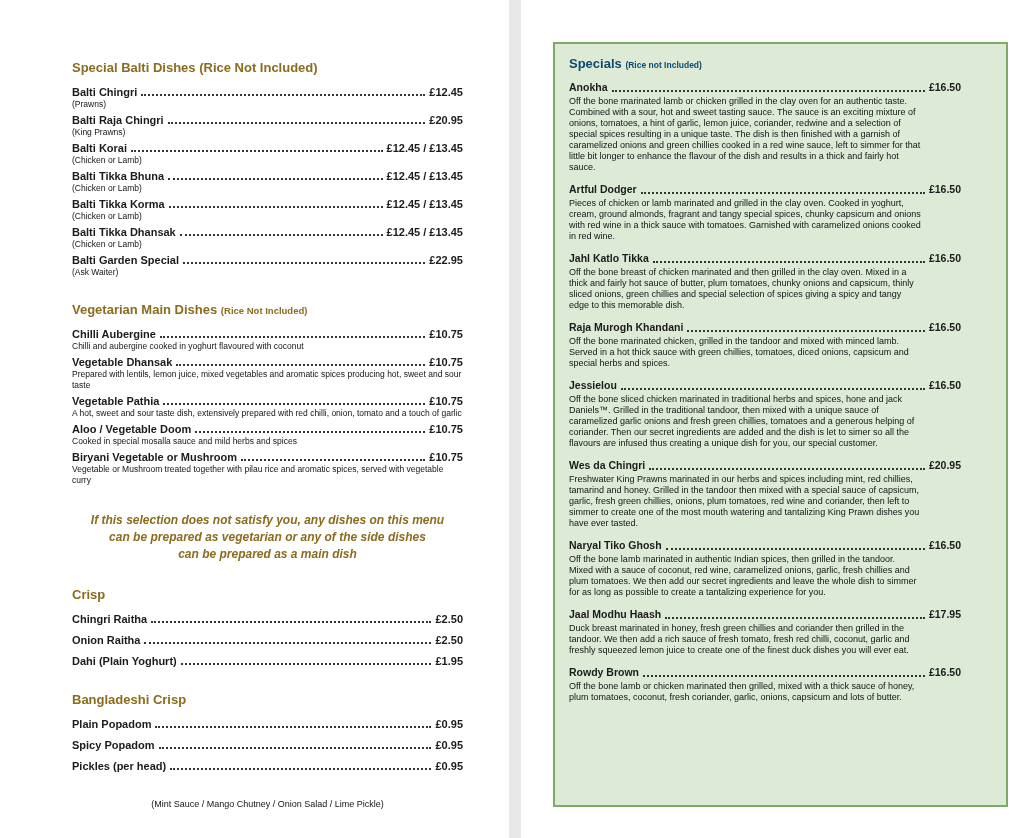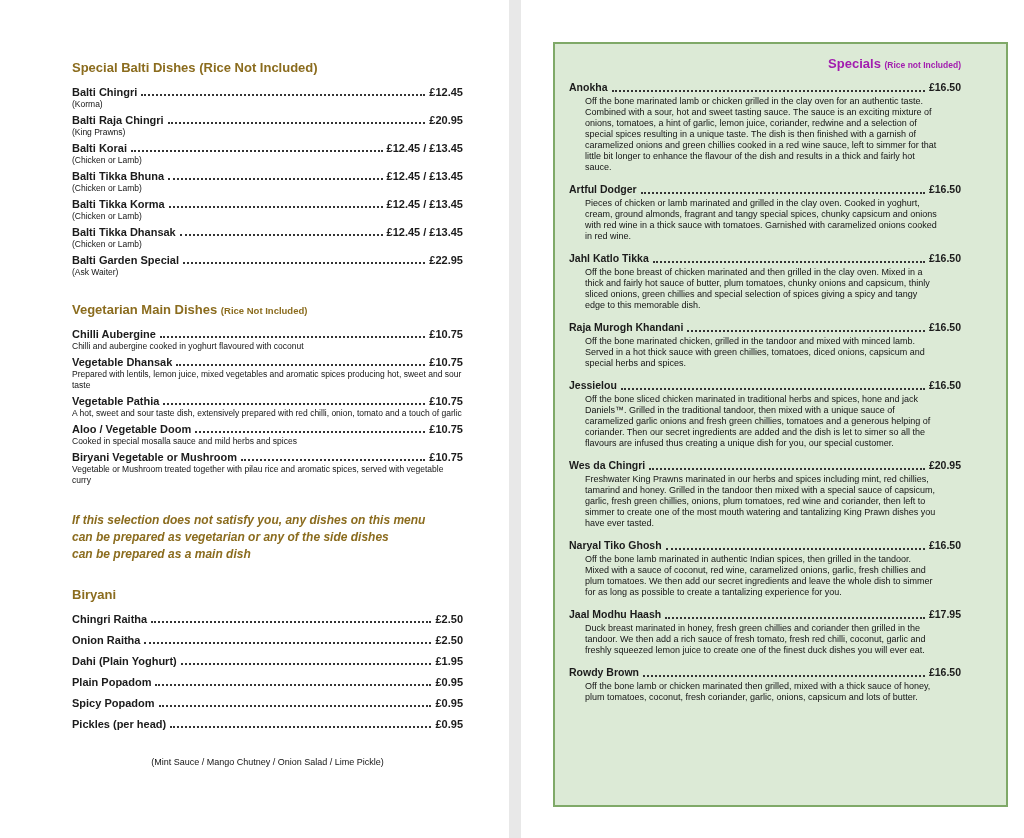--- a/index.html
+++ b/index.html
@@ -20,38 +20,38 @@
   .section { margin-top:24px; }
   .heading { color:#8b6c1e; font-weight:bold; font-size:13px; margin-bottom:10px; }
   .heading .suffix { font-size:9.5px; }
   .menu-item { margin-bottom:3px; }
   .item-row { display:flex; align-items:flex-end; line-height:14px; }
   .item-name { font-weight:bold; font-size:11px; white-space:nowrap; }
   .dots { flex:1; border-bottom:2px dotted #333; margin:0 4px 3px 4px; min-width:12px; }
   .item-price { font-weight:bold; font-size:11px; white-space:nowrap; }
   .item-desc { font-size:8.5px; line-height:11px; margin:0 0 2px 0; max-width:392px; color:#141414; }
   .plain-list .menu-item { margin-bottom:7px; }
-  .note { color:#8b6c1e; font-weight:bold; font-style:italic; 
+  .note { color:#8b6c1e; font-weight:bold; font-style:italic; text-align:center;
           font-size:12px; line-height:17px; margin:26px 0 4px 0; }
   .footer-note { text-align:center; font-size:9px; margin-top:26px; color:#141414; }
 
   
   .specials-panel {
     position:absolute; left:32px; top:42px; width:455px; height:765px;
     background:#dcead6; border:2px solid #7fa968;
     padding:12px 45px 10px 14px; overflow:hidden;
   }
-  .sp-heading { color:#a21caf; font-weight:bold; font-size:13px; margin-bottom:10px;text-align:right; }
+  .sp-heading { color:#0c4a6e; font-weight:bold; font-size:13px; margin-bottom:10px; }
   .sp-heading .suffix { font-size:8.5px; }
   .sp-item { margin-bottom:10px; }
   .sp-item .item-row { position:relative; line-height:13px; margin-bottom:2px; }
   .sp-item .item-name { font-size:10.5px; }
   .sp-item .item-price { font-size:10.5px; }
   .sp-item .dots { border-bottom:2px dotted #333; margin:0 4px 2px 4px; }
-  .sp-desc { font-size:9px; line-height:11px; max-width:352px; color:#141414;margin-left:16px; }
+  .sp-desc { font-size:9px; line-height:11px; max-width:352px; color:#141414; }
   .new-badge {
     position:absolute; left:-24px; top:2px;
     background:#e8231c; color:#ffffff; font-size:6px; font-weight:bold;
     padding:1px 2px; border-radius:1px; transform:rotate(-8deg); letter-spacing:0.5px;
   }
 </style>
 </head>
 <body>
 
 <div class="page page-left">
@@ -62,21 +62,21 @@
       <span class="suffix"></span>
     </h2>
     <div>
 
         <div class="menu-item">
           <div class="item-row">
             <span class="item-name">Balti Chingri</span>
             <span class="dots"></span>
             <span class="item-price">£12.45</span>
           </div>
-          <div class="item-desc">(Korma)</div>
+          <div class="item-desc">(Prawns)</div>
         </div>
 
         <div class="menu-item">
           <div class="item-row">
             <span class="item-name">Balti Raja Chingri</span>
             <span class="dots"></span>
             <span class="item-price">£20.95</span>
           </div>
           <div class="item-desc">(King Prawns)</div>
         </div>
@@ -182,21 +182,21 @@
     <div class="note">
 
         <div>If this selection does not satisfy you, any dishes on this menu</div>
 
         <div>can be prepared as vegetarian or any of the side dishes</div>
 
         <div>can be prepared as a main dish</div>
       </div>
 
     <h2 class="heading section">
-      <span>Biryani</span>
+      <span>Crisp</span>
     </h2>
     <div class="plain-list">
 
         <div class="menu-item">
           <div class="item-row">
             <span class="item-name">Chingri Raitha</span>
             <span class="dots"></span>
             <span class="item-price">£2.50</span>
           </div>
 
@@ -214,20 +214,23 @@
         <div class="menu-item">
           <div class="item-row">
             <span class="item-name">Dahi (Plain Yoghurt)</span>
             <span class="dots"></span>
             <span class="item-price">£1.95</span>
           </div>
 
         </div>
       </div>
 
+    <h2 class="heading section">
+      <span>Bangladeshi Crisp</span>
+    </h2>
     <div class="plain-list">
 
         <div class="menu-item">
           <div class="item-row">
             <span class="item-name">Plain Popadom</span>
             <span class="dots"></span>
             <span class="item-price">£0.95</span>
           </div>
 
         </div>

